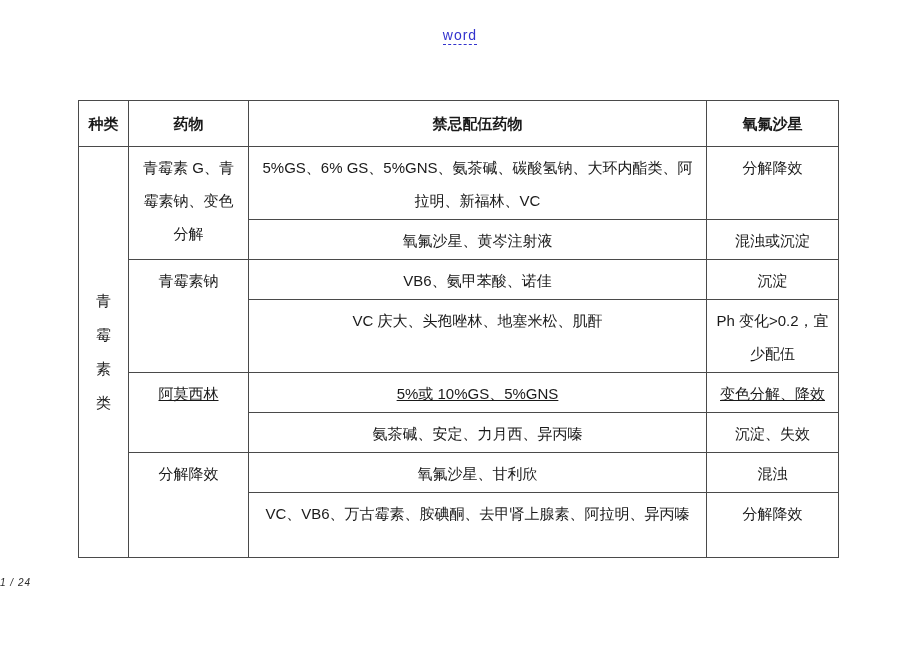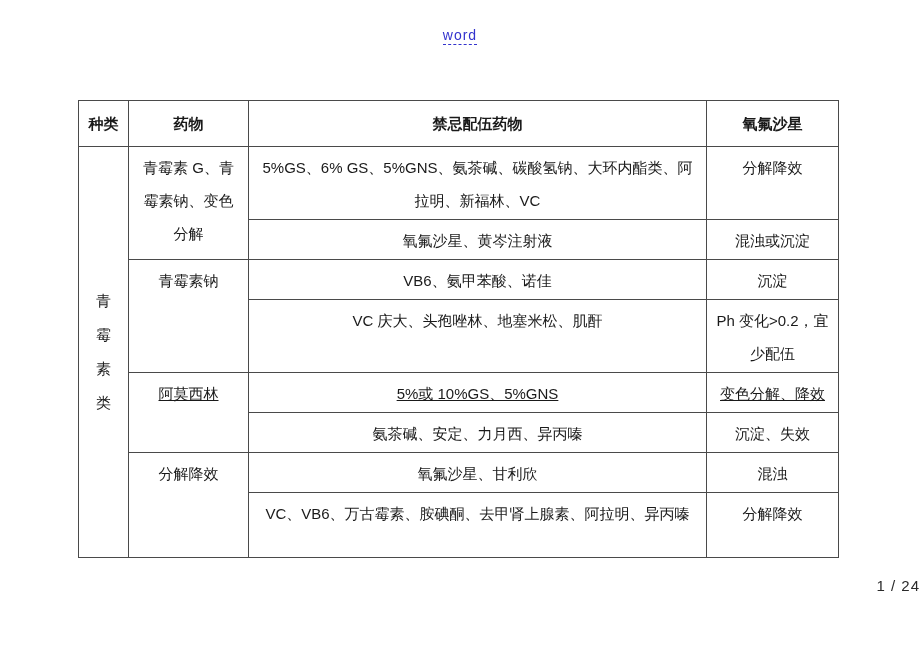--- a/index.html
+++ b/index.html
@@ -63,24 +63,25 @@
     tr.r2 { height: 34px; }
     tr.r3 { height: 35px; }
     tr.r4 { height: 68px; }
     tr.r5 { height: 35px; text-decoration: underline; }
     tr.r6 { height: 35px; margin-left: 36px; }
     tr.r7 { height: 35px; }
     tr.r8 { height: 65px; }
     .page-footer {
       position: absolute;
       top: 577px; left: 0; right: 0;
-      text-align: right;
-      font-size: 15px;
+      text-align: left;
+      font-size: 10px;
       color: #2a2a2a;
       letter-spacing: 1px;
+      font-style: italic;
     }
   </style>
 </head>
 <body>
 
 <div class="top-link-wrap">
   <a class="top-link">word</a>
 </div>
 
 <table class="drug-table">

